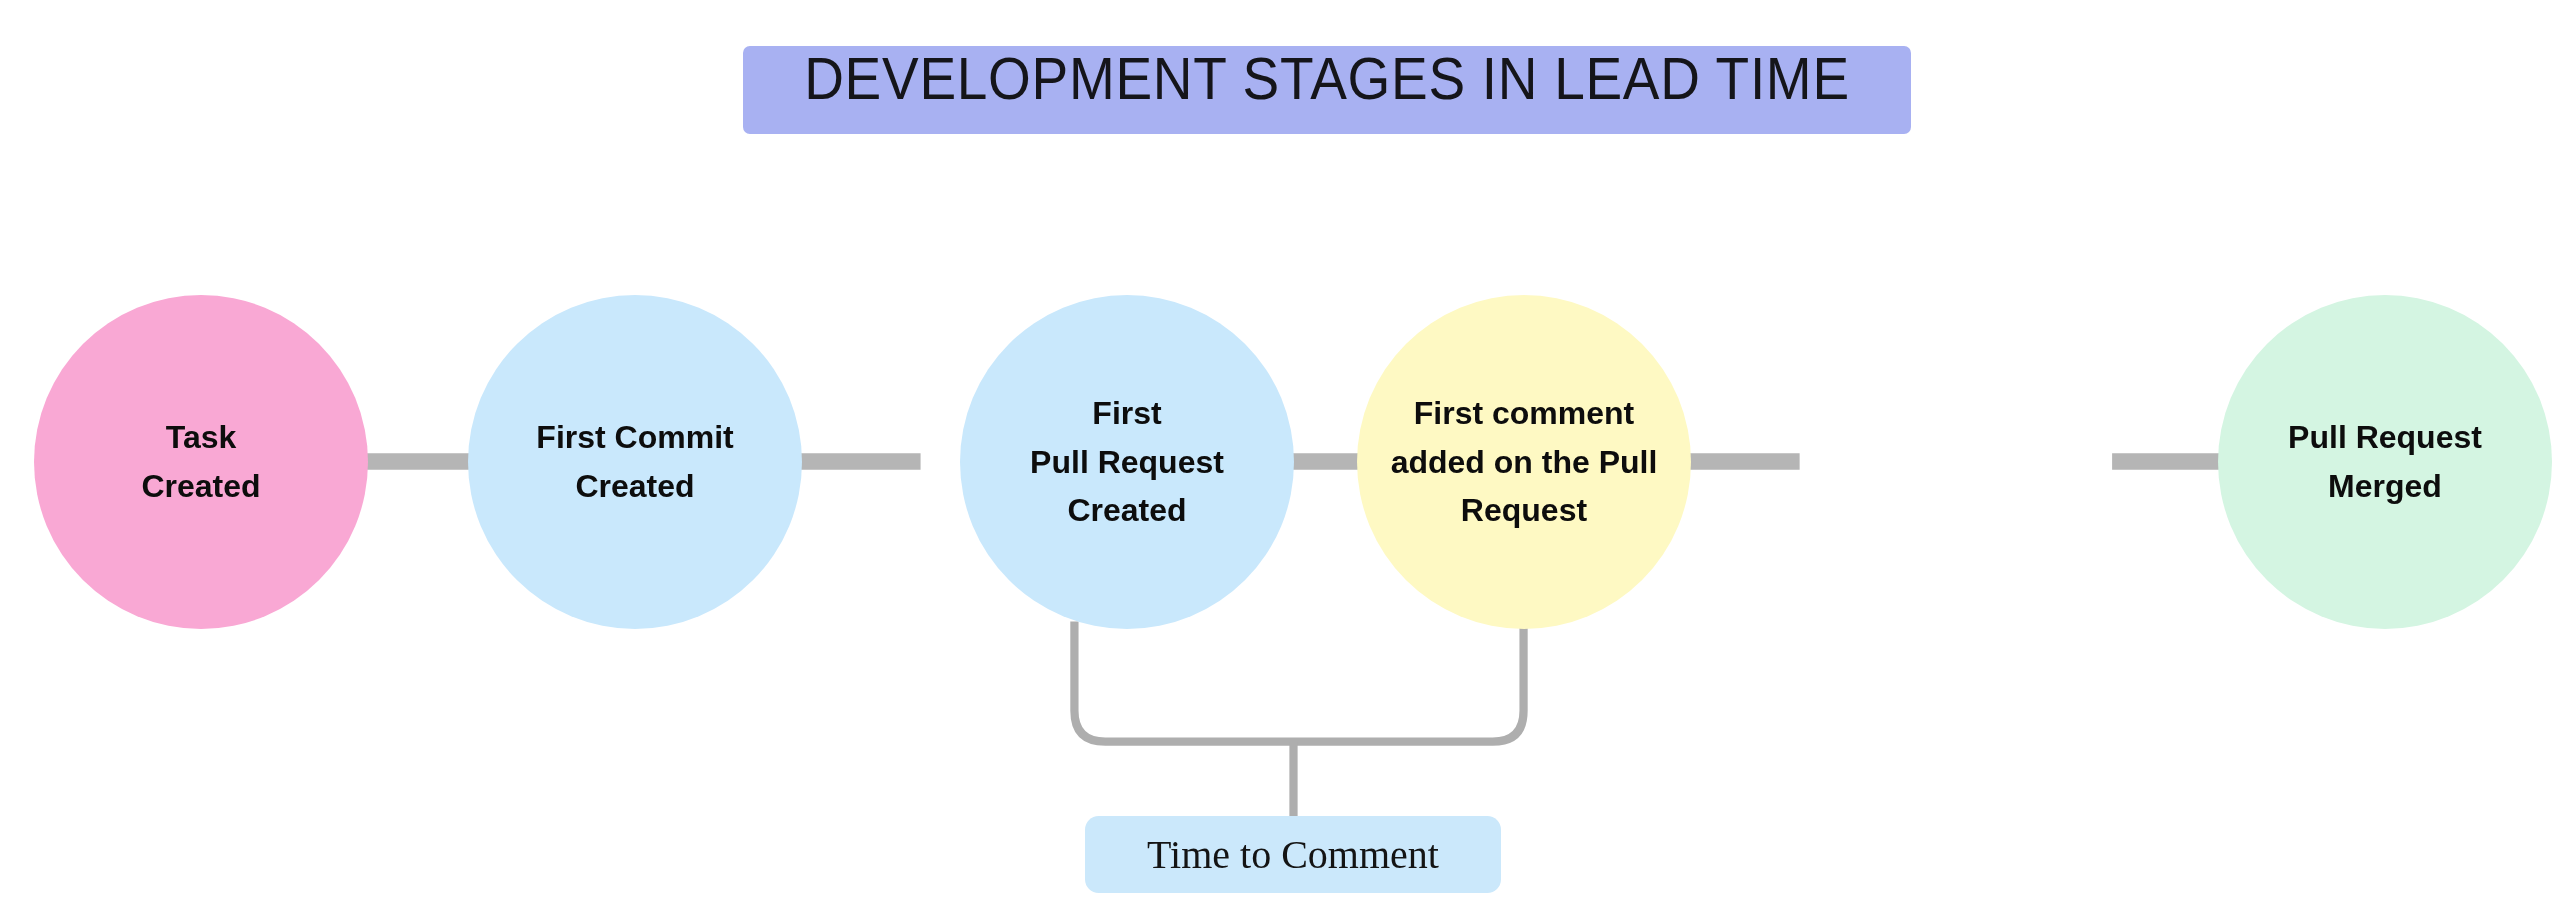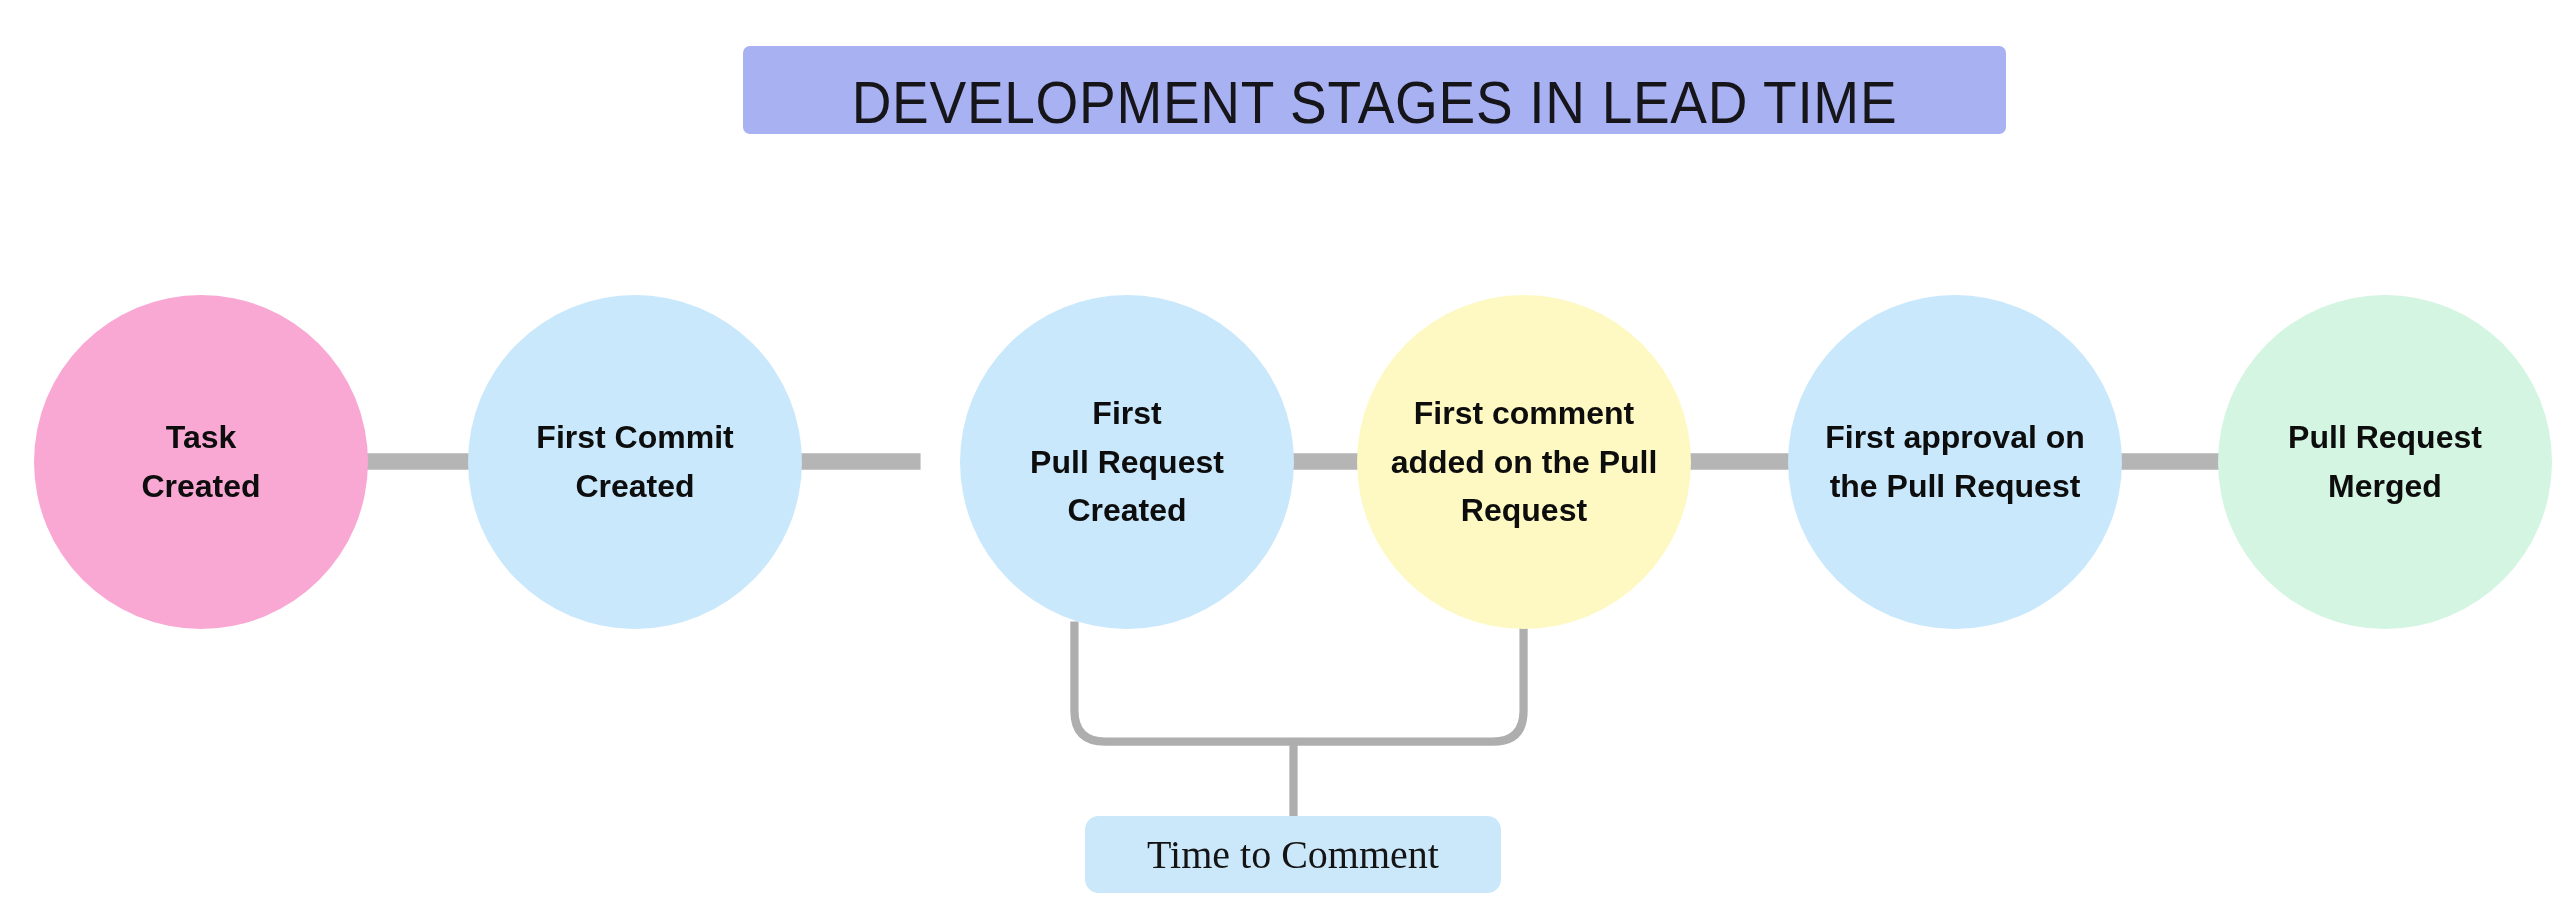--- a/index.html
+++ b/index.html
@@ -19,25 +19,25 @@
     position: absolute;
     left: 0;
     top: 0;
     width: 2576px;
     height: 923px;
   }
   .title-banner {
     position: absolute;
     left: 743px;
     top: 46px;
-    width: 1263px;
+    width: 1168px;
     height: 88px;
     border-radius: 6.9px;
     display: flex;
-    align-items: flex-end;
+    align-items: flex-start;
     justify-content: center;
   }
   .title-text {
     font-size: 55px;
     font-weight: 400;
     letter-spacing: 0.7px;
     white-space: nowrap;
     color: #15151a;
     transform: scaleY(1.08);
     transform-origin: center;
@@ -110,22 +110,20 @@
 Created</div>
 
   <div class="stage stage-3" style="background: rgb(201, 232, 252);">First
 Pull Request
 Created</div>
 
   <div class="stage stage-4" style="background: #fef9c3;">First comment
 added on the Pull
 Request</div>
 
-  <div class="stage stage-5" style="background: rgb(201, 232, 252);">First approval on
-the Pull Request</div>
 
   <div class="stage stage-6" style="background: rgb(212, 245, 226);">Pull Request
 Merged</div>
 
   <div class="time-label" style="background: rgb(203, 232, 251);">Time to Comment</div>
 
 </div>
 
 
 </body></html>

